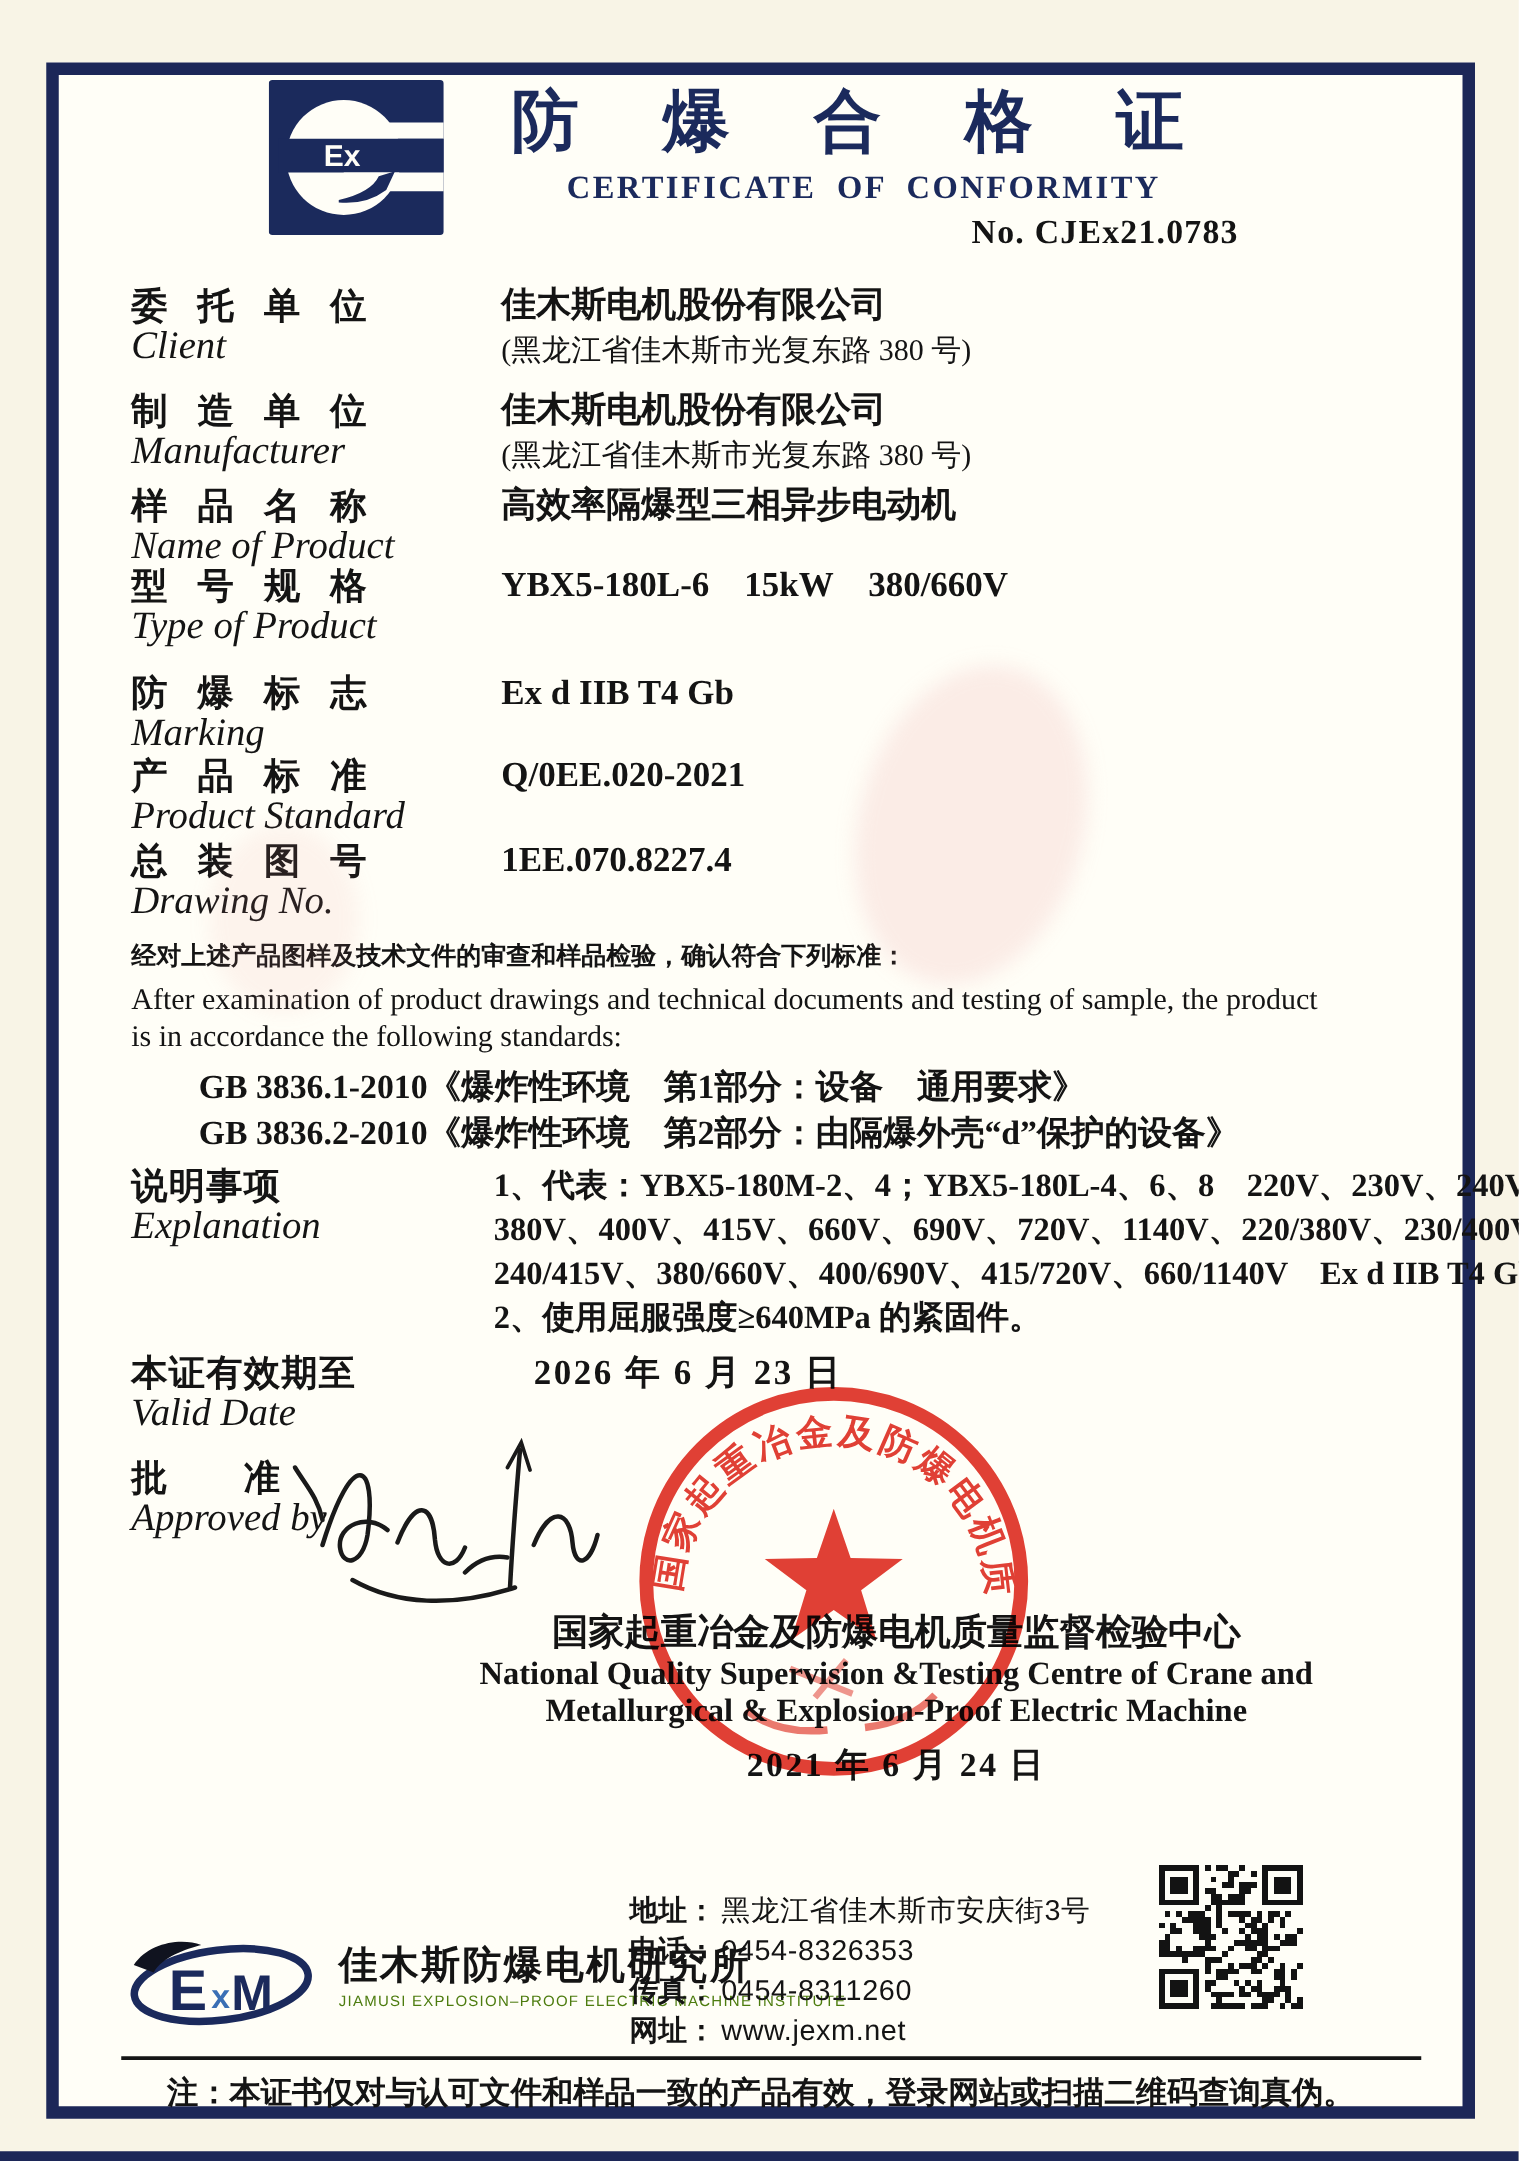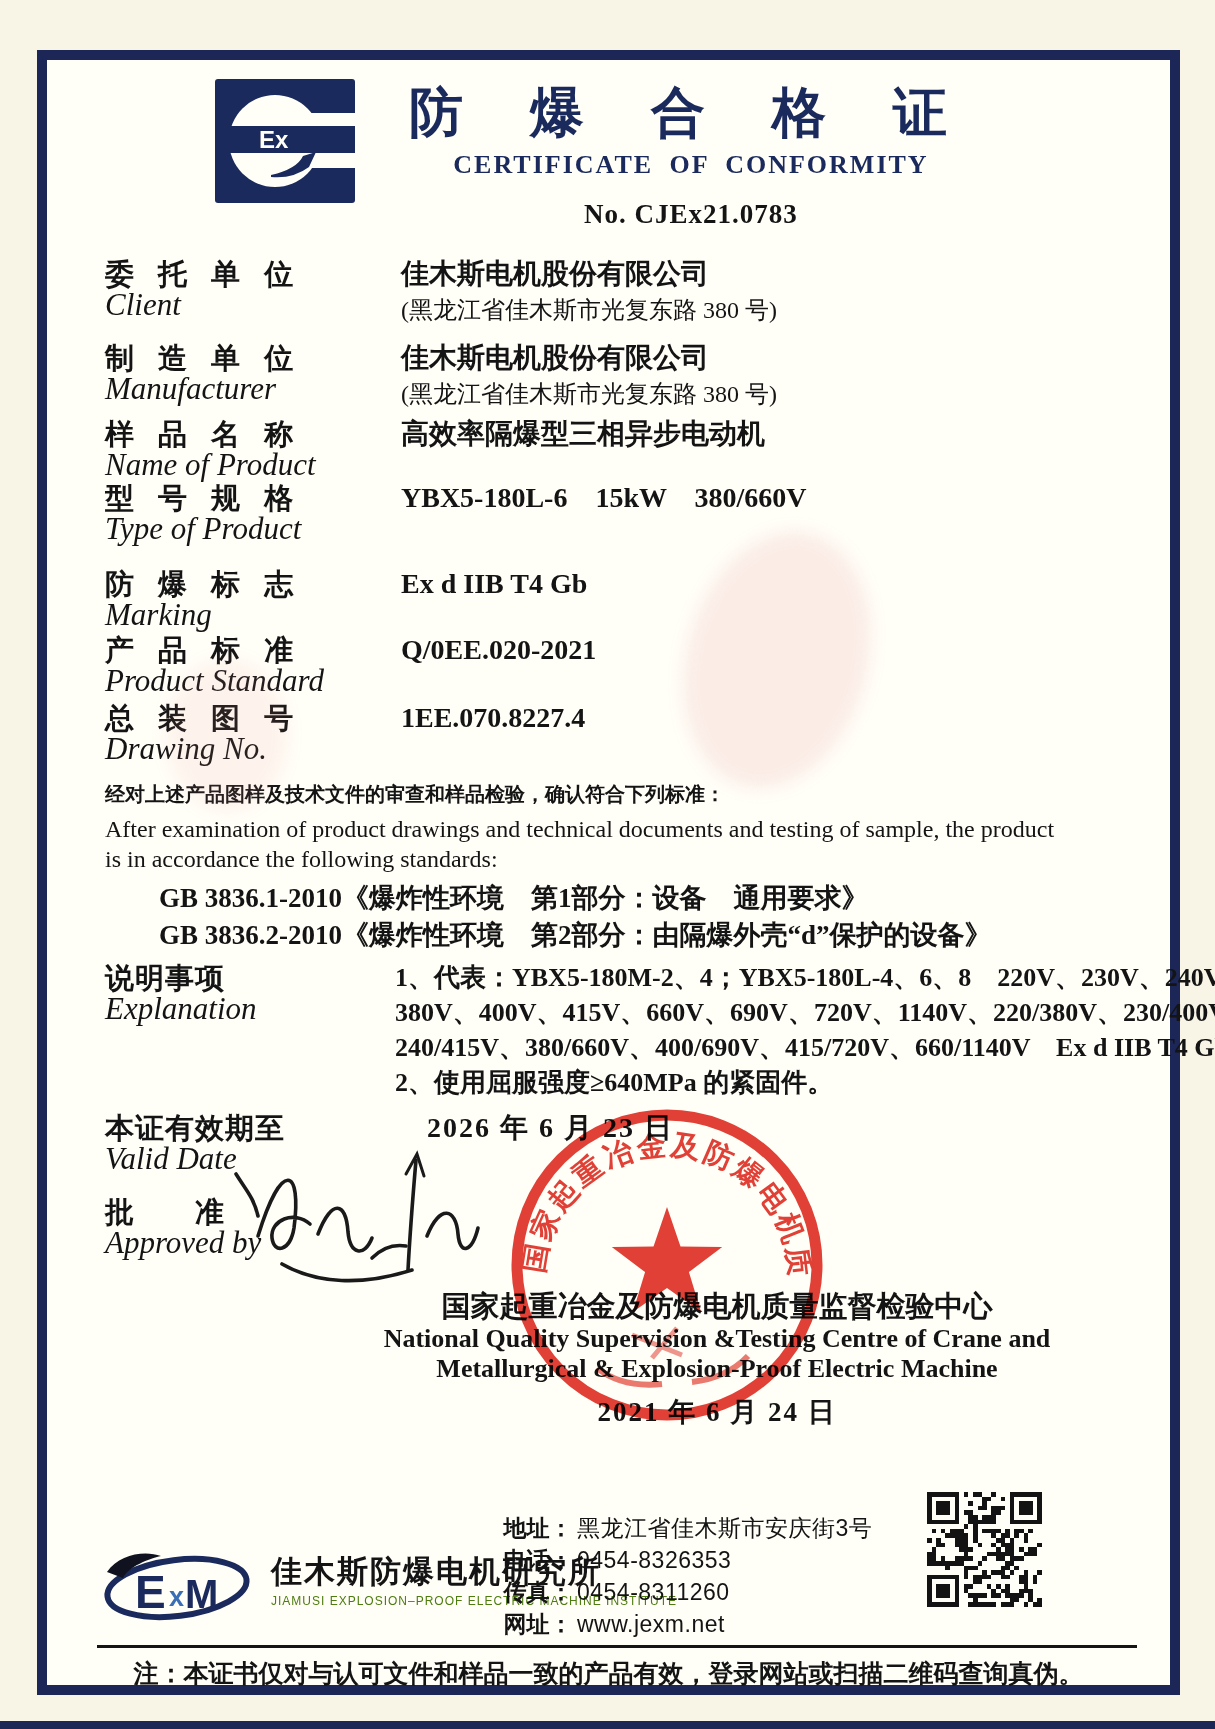--- a/index.html
+++ b/index.html
@@ -6,36 +6,36 @@
   body{
     width:1215px;height:1729px;position:relative;
     background:#f8f4e6;
     font-family:"Liberation Serif", serif;
     color:#141414; overflow:hidden;
   }
   .frame{
     position:absolute;left:37px;top:50px;width:1123px;height:1625px;
     border:10px solid #1c2758;background:#fffef7;
   }
-  .content{position:absolute;inset:0;padding:19px 36px 0 58px;}
+  .content{position:absolute;inset:0;padding:4px 36px 0 58px;}
 
   
   .hdr{display:flex;}
   .exmark{margin-left:110px;flex:0 0 auto;}
   .titleCol{margin-left:36px;width:600px;text-align:center;}
   .titleCN{
     font-family:"Liberation Sans", sans-serif;font-weight:bold;
     font-size:54px;letter-spacing:26px;color:#1b2a5c;line-height:62px;margin-top:2px;
     white-space:nowrap;
   }
   .titleEN{
     font-weight:bold;font-size:26px;letter-spacing:2px;word-spacing:8px;
     color:#1b2a5c;line-height:32px;margin-top:6px;white-space:nowrap;
   }
-  .certNo{font-weight:bold;font-size:27px;margin-top:18px;letter-spacing:1px;}
+  .certNo{font-weight:bold;font-size:27px;margin-top:4px;letter-spacing:1px;text-align:right;}
 
   
   .fields{margin-top:26px;}
   .frow{display:flex;}
   .flabel{width:282px;flex:0 0 auto;}
   .lcn{
     font-family:"Liberation Sans", sans-serif;font-weight:bold;
     font-size:29px;letter-spacing:8px;line-height:36px;white-space:nowrap;
   }
   .len{font-size:31px;line-height:26px;font-style:italic;}

